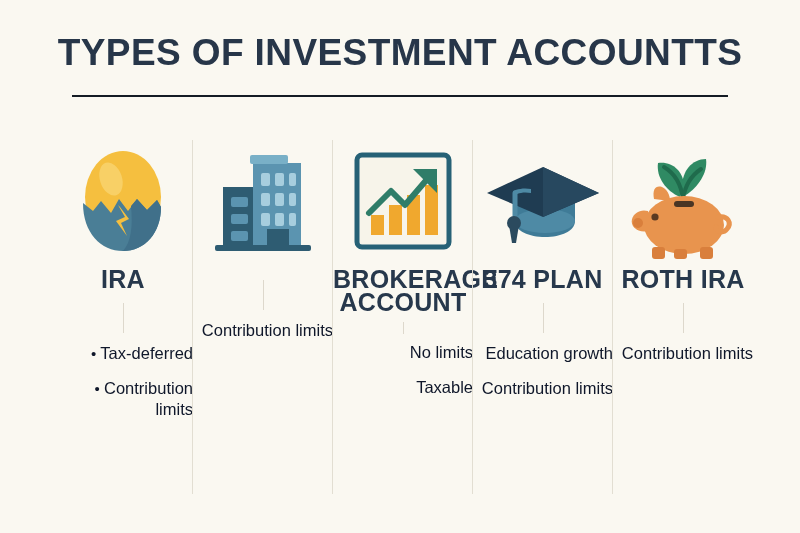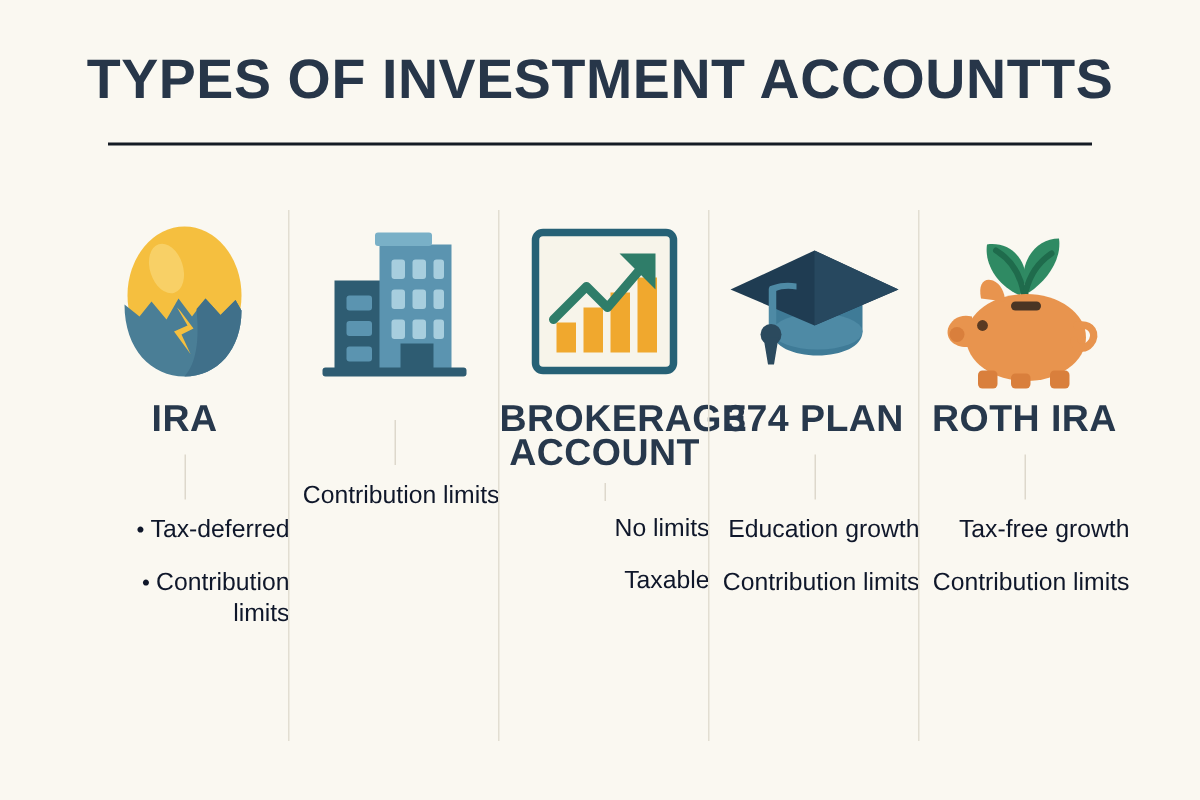--- a/index.html
+++ b/index.html
@@ -256,22 +256,19 @@
           <rect x="30" y="108" width="13" height="12" rx="3" fill="#d97f3c"></rect>
           <rect x="52" y="110" width="13" height="10" rx="3" fill="#d97f3c"></rect>
           <rect x="78" y="108" width="13" height="12" rx="3" fill="#d97f3c"></rect>
           <rect x="52" y="62" width="20" height="6" rx="3" fill="#4a3524"></rect>
         </svg>
       </div>
       <div class="header">ROTH IRA</div>
       <div class="connector"></div>
       <div class="items">
         <div class="item">
-          <span class="bullet"></span><span>Tax-free growth</span>
-        </div>
-        <div class="item">
           <span class="bullet"></span><span>Contribution limits</span>
         </div>
       </div>
     </div>
 
   </div>
 </div>
 
 </body></html>

